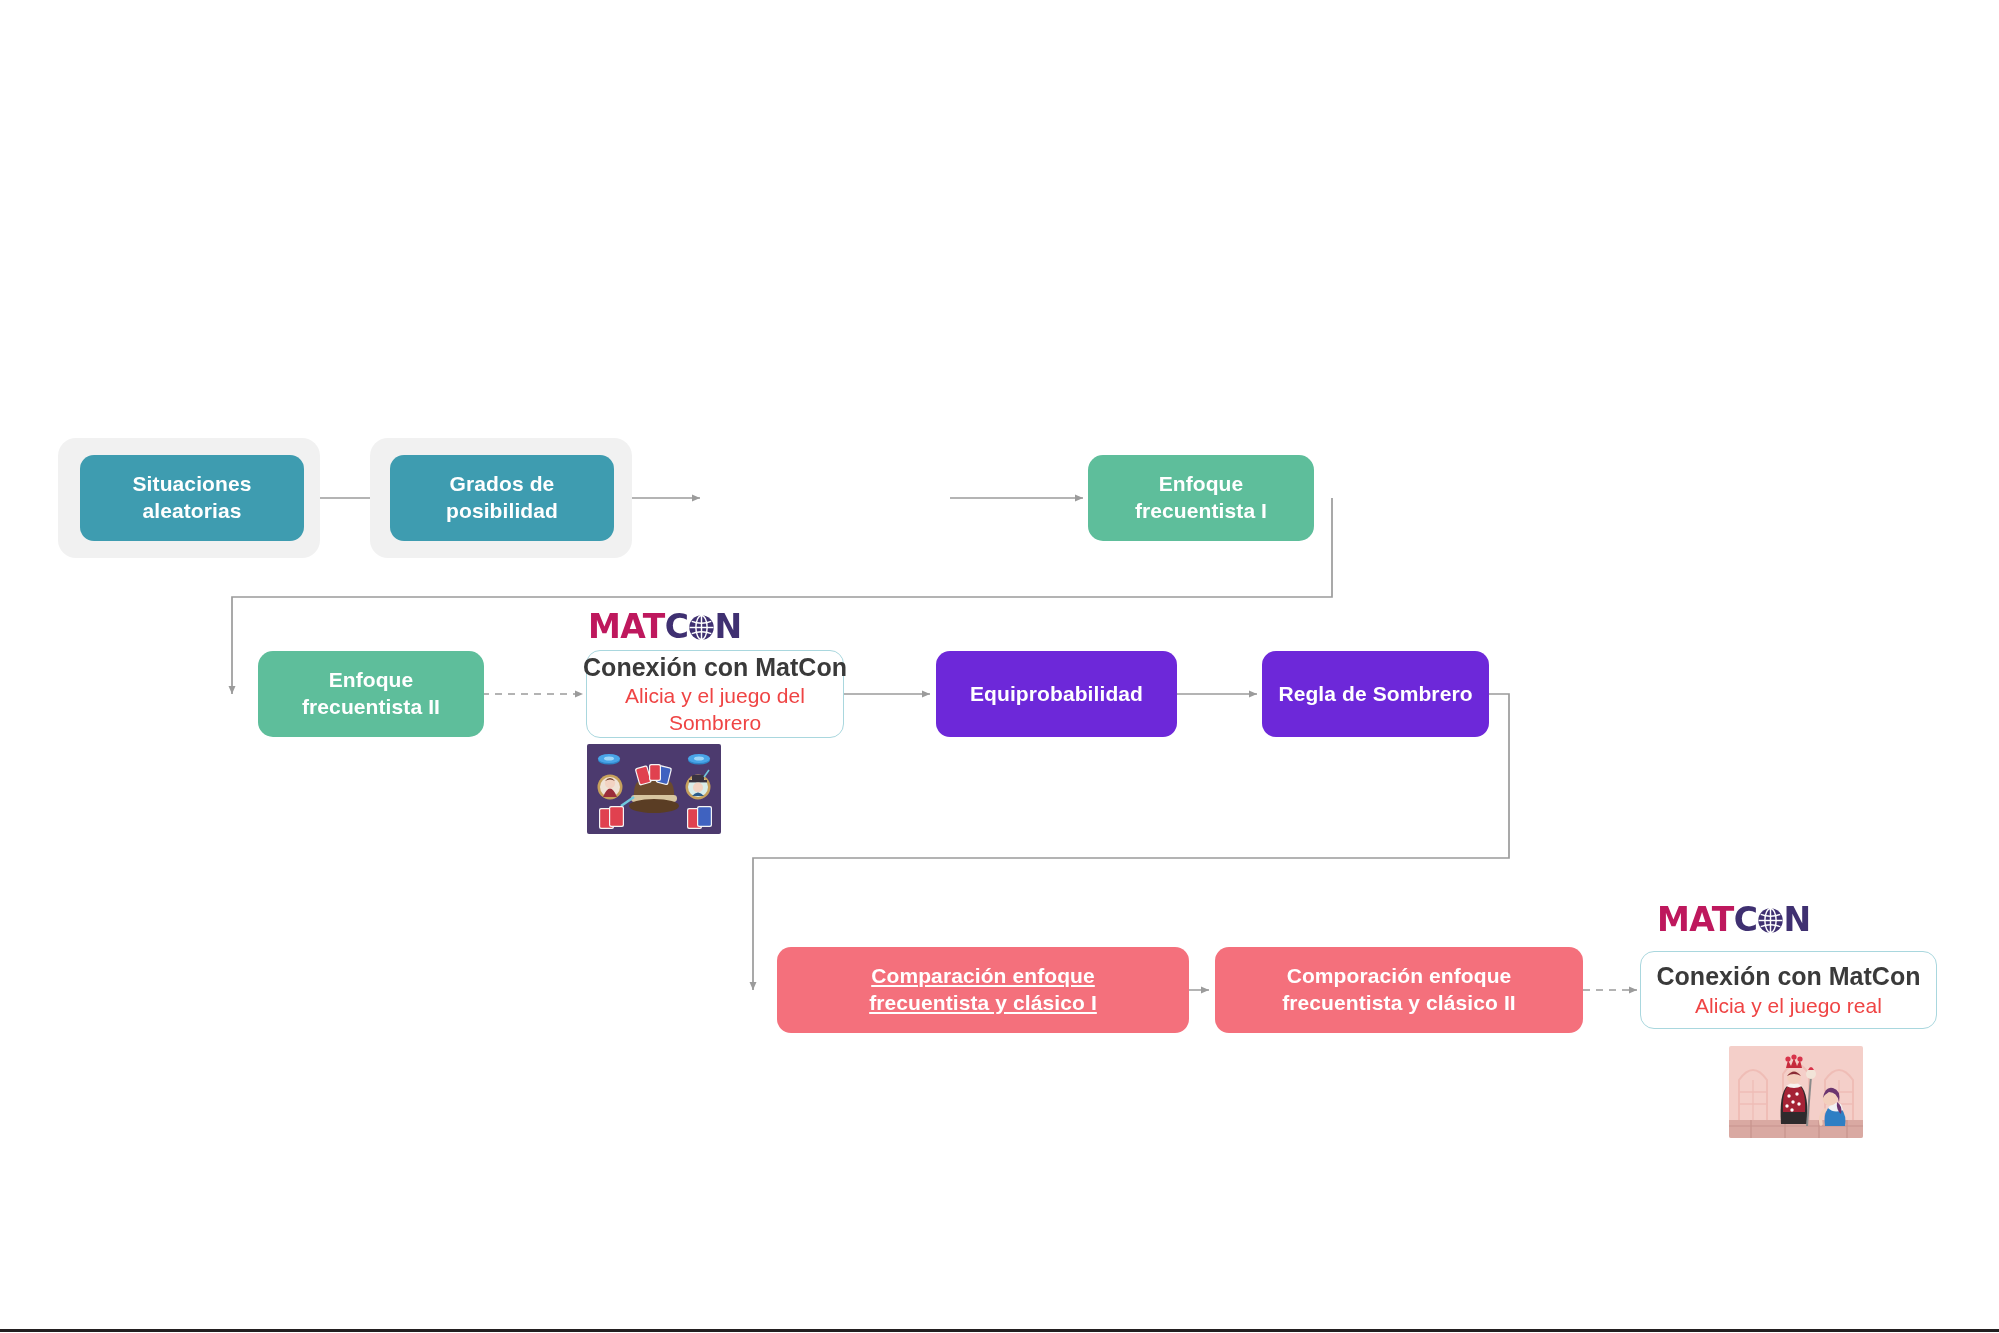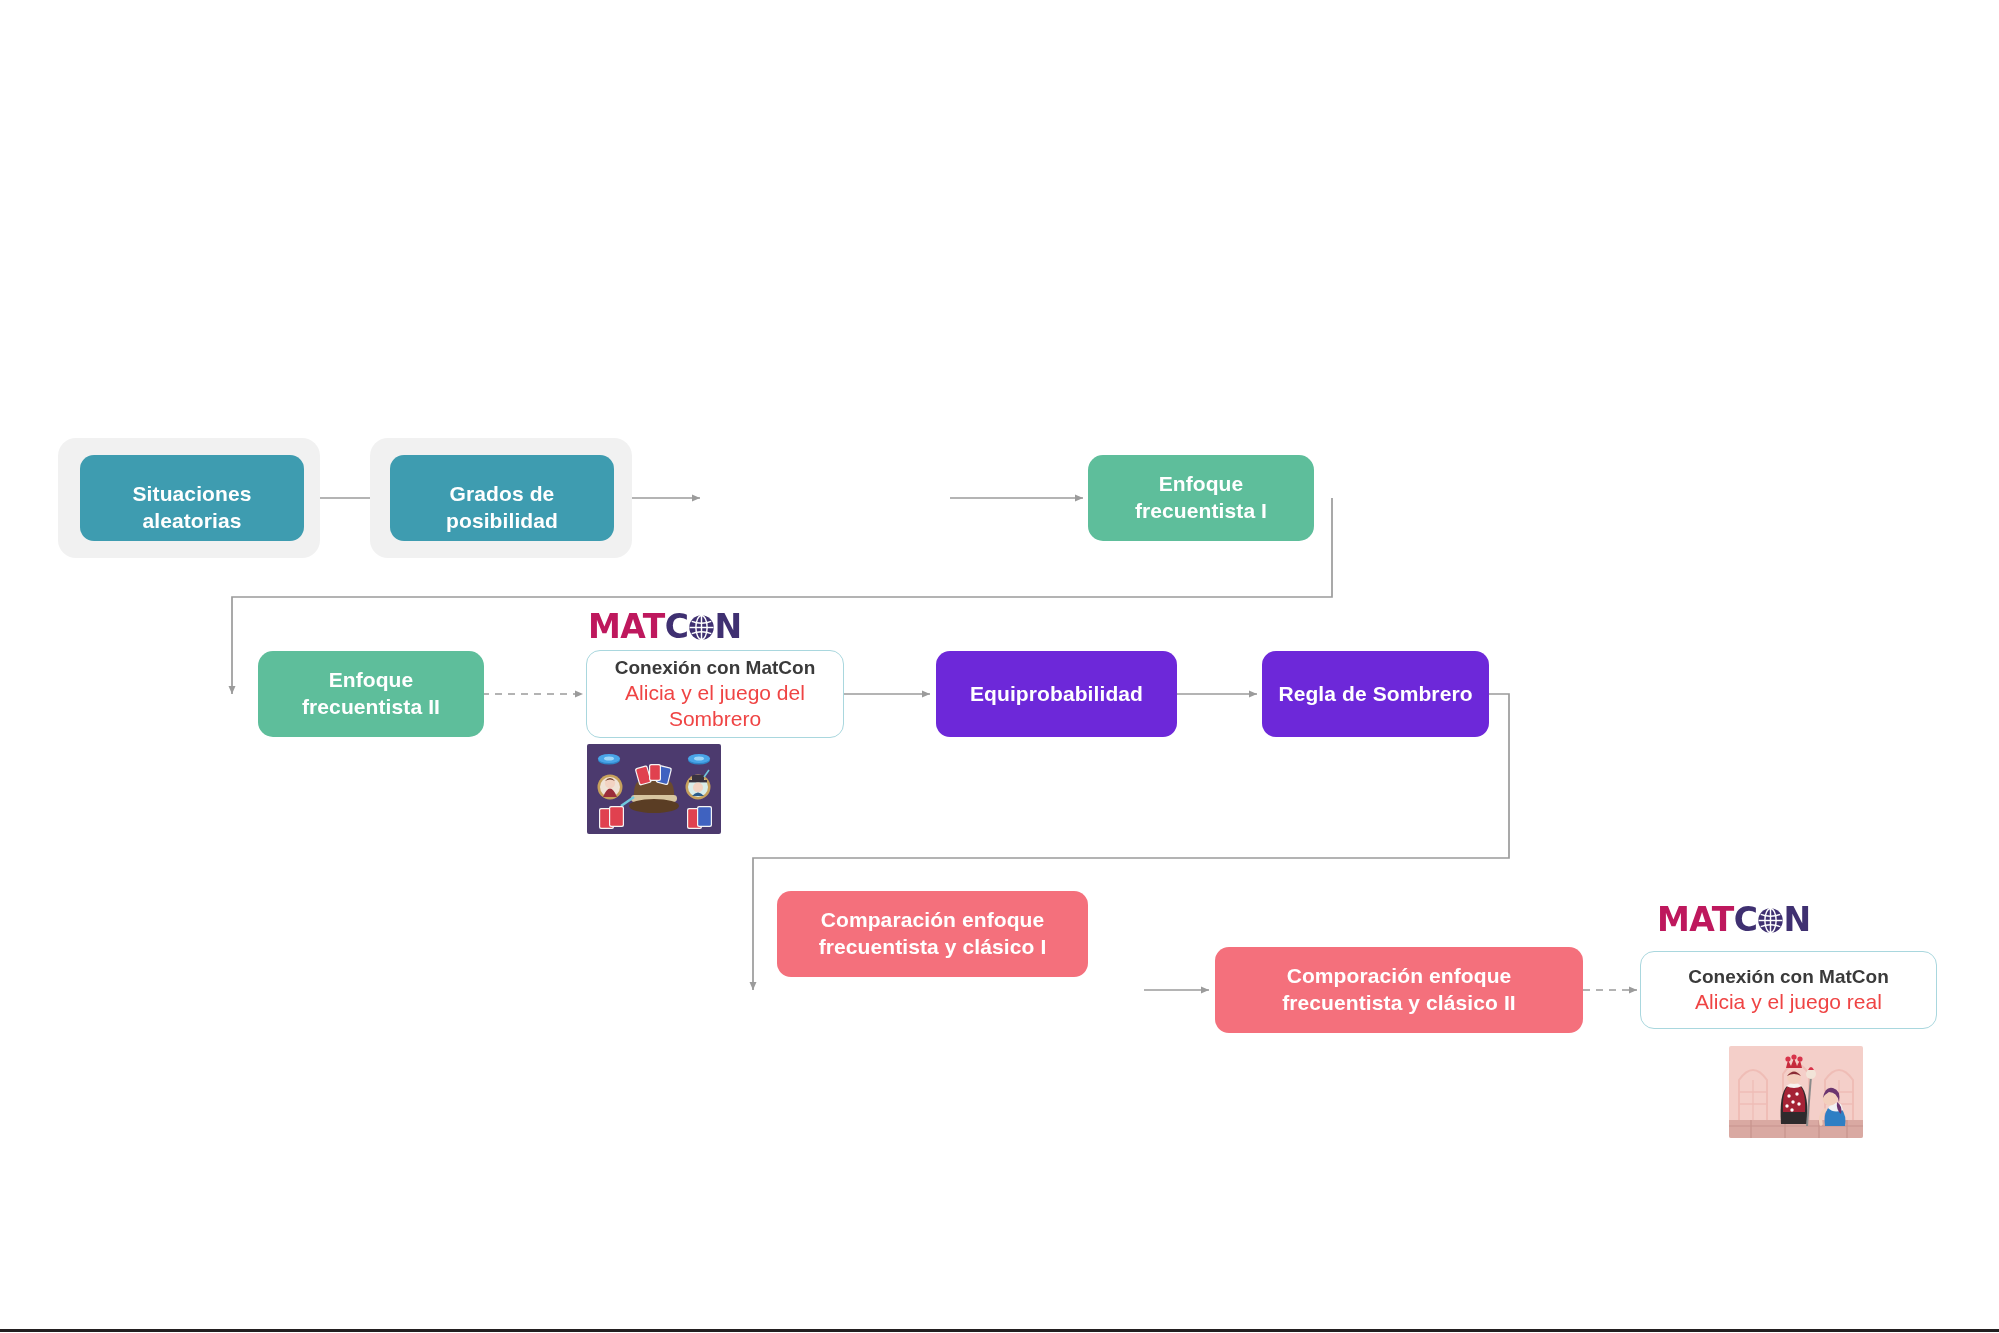--- a/index.html
+++ b/index.html
@@ -40,21 +40,21 @@
     border-radius: 14px;
     color: #ffffff;
     font-weight: 700;
     font-size: 21px;
     line-height: 1.28;
     padding: 6px 12px;
     letter-spacing: .1px;
   }
   .node .label { display: block; width: 100%; white-space: pre-line; }
 
-  .tealbox   { background: #3E9CB0; align-items: flex-end; }
+  .tealbox   { background: #3E9CB0; }
   .greenbox  { background: #5EBE9B; border-radius: 15px; }
   .purplebox { background: #6d28d9; }
   .pinkbox   { background: #F4707C; }
 
   
   .shellbox {
     position: absolute;
     background: #f1f1f1;
     border-radius: 18px;
   }
@@ -68,21 +68,21 @@
     display: flex;
     flex-direction: column;
     align-items: center;
     justify-content: center;
     text-align: center;
     padding: 8px 14px;
   }
   .matcard .mc-title {
     color: #3a3a3a;
     font-weight: 700;
-    font-size: 19px;
+    font-size: 25px;
     line-height: 1.25;
     white-space: nowrap;
   }
   .matcard .mc-sub {
     color: #ef4444;
     font-weight: 400;
     font-size: 21px;
     line-height: 1.25;
     white-space: pre-line;
   }
@@ -254,21 +254,21 @@
   </div>
 
   <div class="node purplebox" style="left:936px; top:651px; width:241px; height:86px;">
     <span class="label">Equiprobabilidad</span>
   </div>
 
   <div class="node purplebox" style="left:1262px; top:651px; width:227px; height:86px;">
     <span class="label">Regla de Sombrero</span>
   </div>
 
-  <div class="node pinkbox" style="left:777px; top:891px; width:311px; height:86px;">
+  <div class="node pinkbox" style="left:777px; top:947px; width:412px; height:86px;text-decoration:underline;">
     <span class="label">Comparación enfoque
 frecuentista y clásico I</span>
   </div>
 
   <div class="node pinkbox" style="left:1215px; top:947px; width:368px; height:86px;">
     <span class="label">Comporación enfoque
 frecuentista y clásico II</span>
   </div>
 
   <div class="matcon-logo" style="left:1657px; top:903px;">

